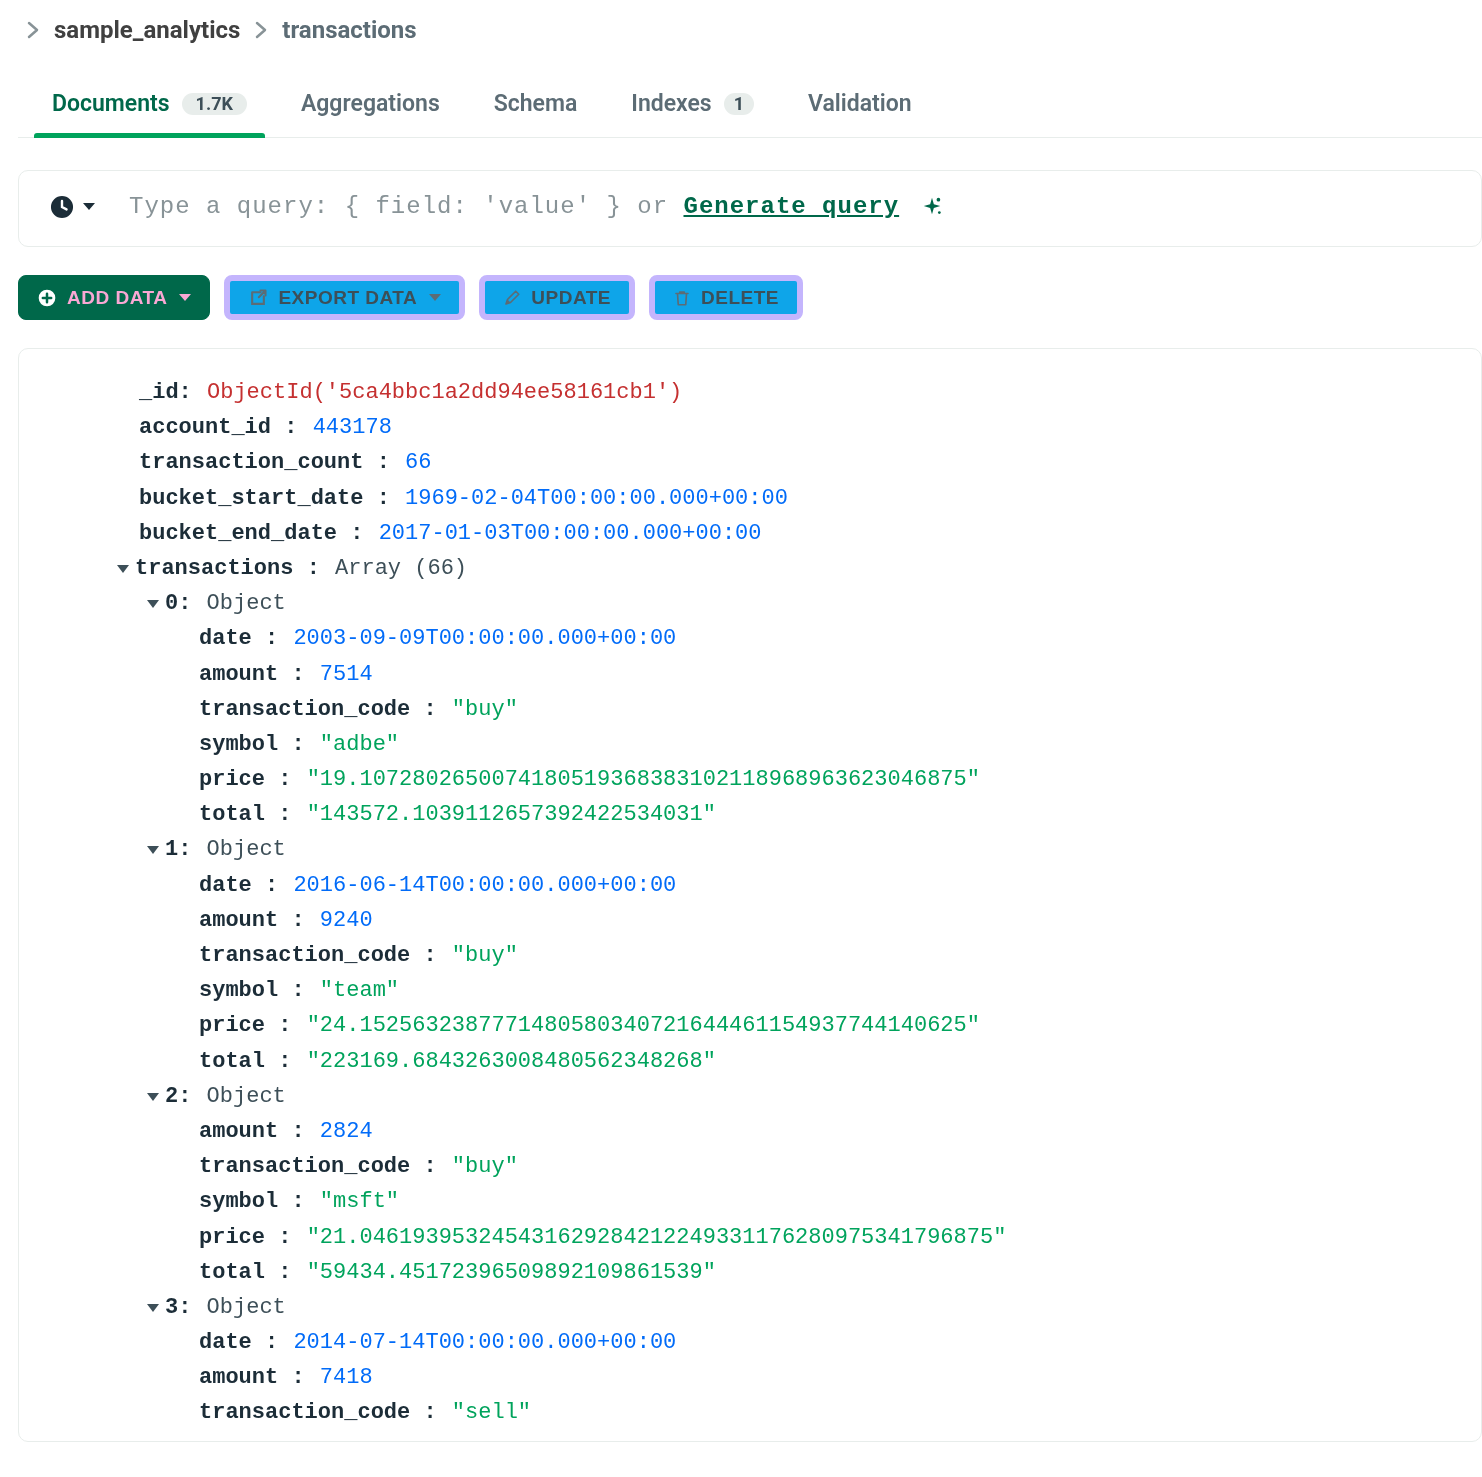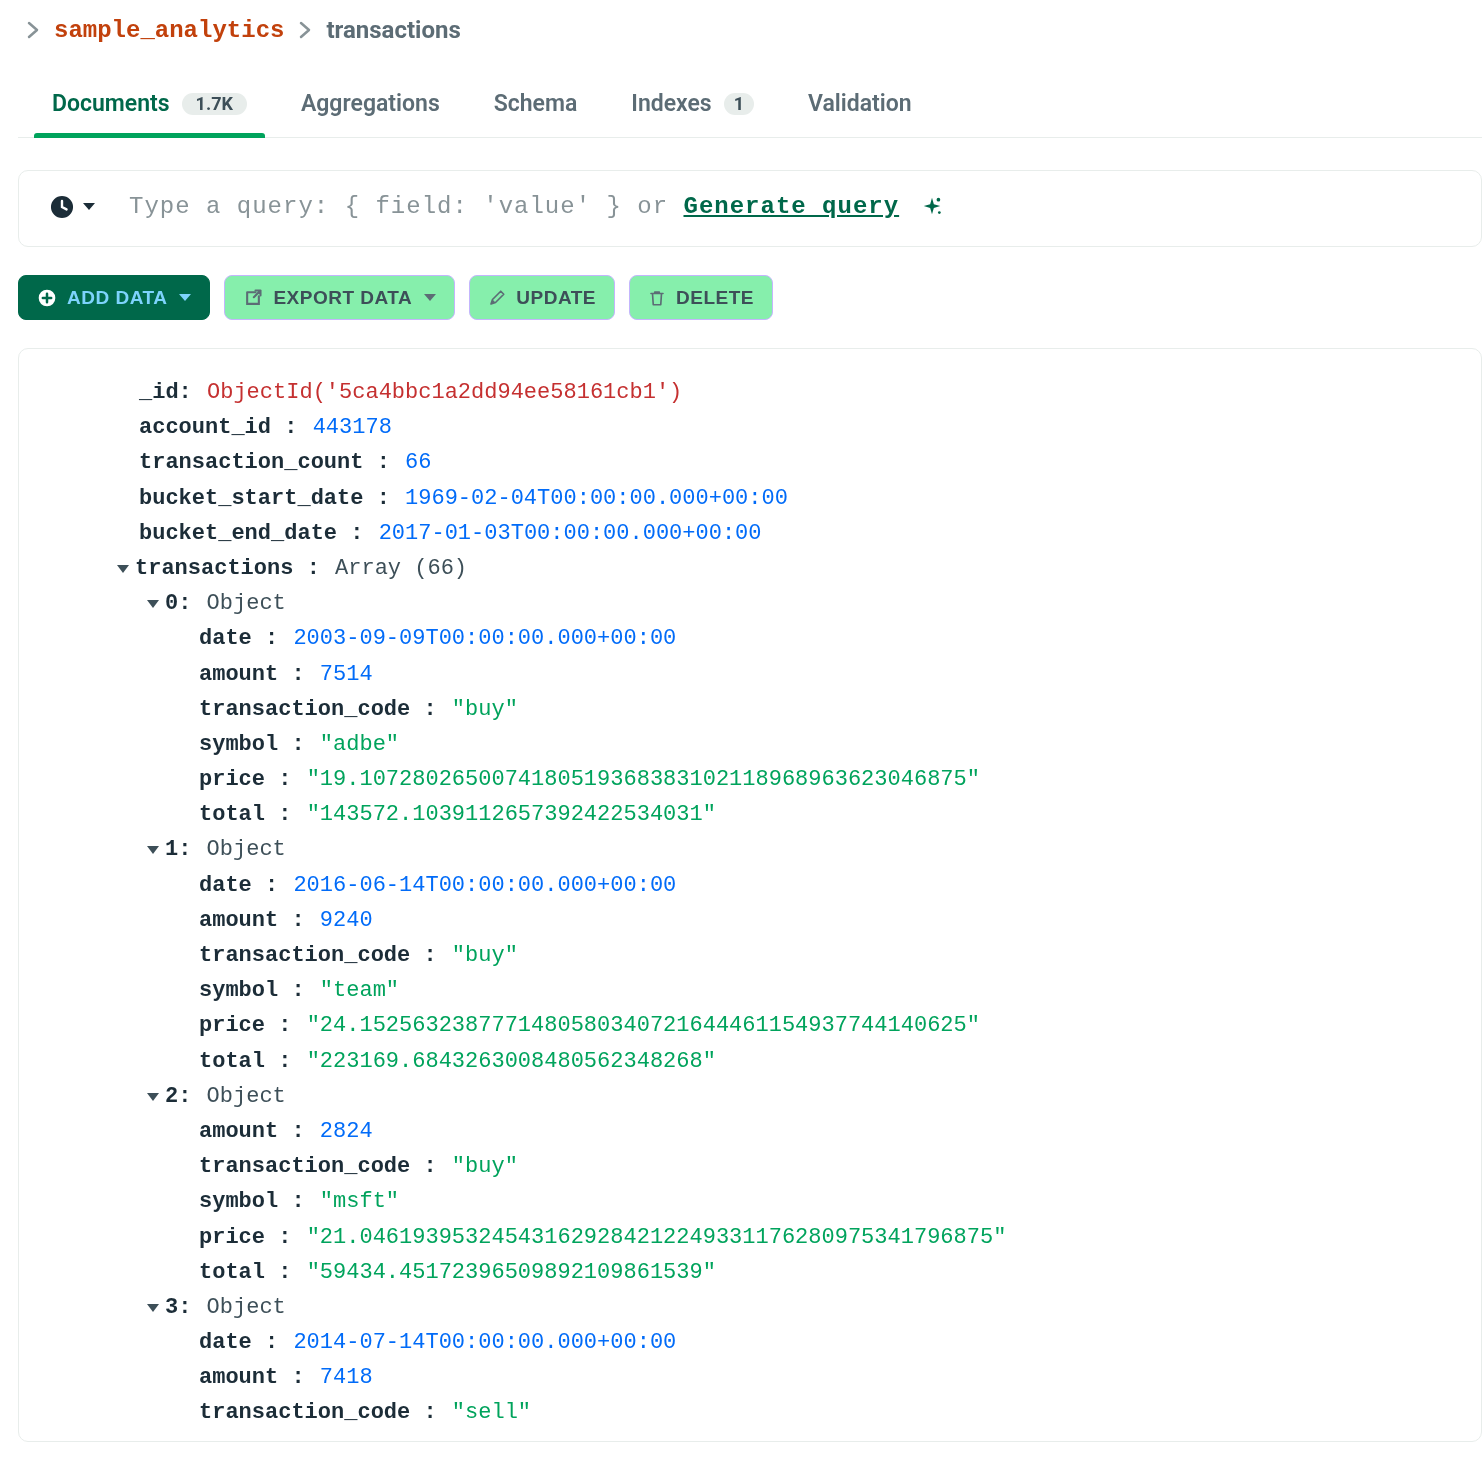--- a/index.html
+++ b/index.html
@@ -18,21 +18,21 @@
     display: flex;
     align-items: center;
     gap: 14px;
     font-size: 24px;
     font-weight: 700;
     color: #016bf8;
     margin-bottom: 36px;
     margin-left: 8px;
   }
   .breadcrumb .bc-cluster { color: #00684a; }
-  .breadcrumb .bc-db { color: #c2410c; font-family: Liberation Mono, monospace; }
+  .breadcrumb .bc-db { color: #404040; }
   .breadcrumb .bc-coll { color: #5c6c75; }
   .breadcrumb .chev { color: #889397; font-weight: 400; }
 
   
   .tabs {
     display: flex;
     align-items: center;
     gap: 54px;
     border-bottom: 1px solid #e8edeb;
     padding-left: 34px;
@@ -111,28 +111,28 @@
   .btn {
     display: inline-flex;
     align-items: center;
     gap: 10px;
     height: 45px;
     padding: 0 18px;
     border-radius: 8px;
     font-size: 19px;
     font-weight: 700;
     cursor: pointer;
-    border: 1px solid #c4b5fd;
-    background: #86efac;
+    border: 6px solid #c4b5fd;
+    background: #0ea5e9;
     color: #3d4f58;
     letter-spacing: .5px;
   }
   .btn.primary {
     background: #00684a;
-    color: #7dd3fc;
+    color: #f9a8d4;
     border: 1px solid #00684a;
   }
   .caret-down {
     width: 0; height: 0;
     border-left: 6px solid transparent;
     border-right: 6px solid transparent;
     border-top: 7px solid currentColor;
     margin-left: 2px;
   }
 

